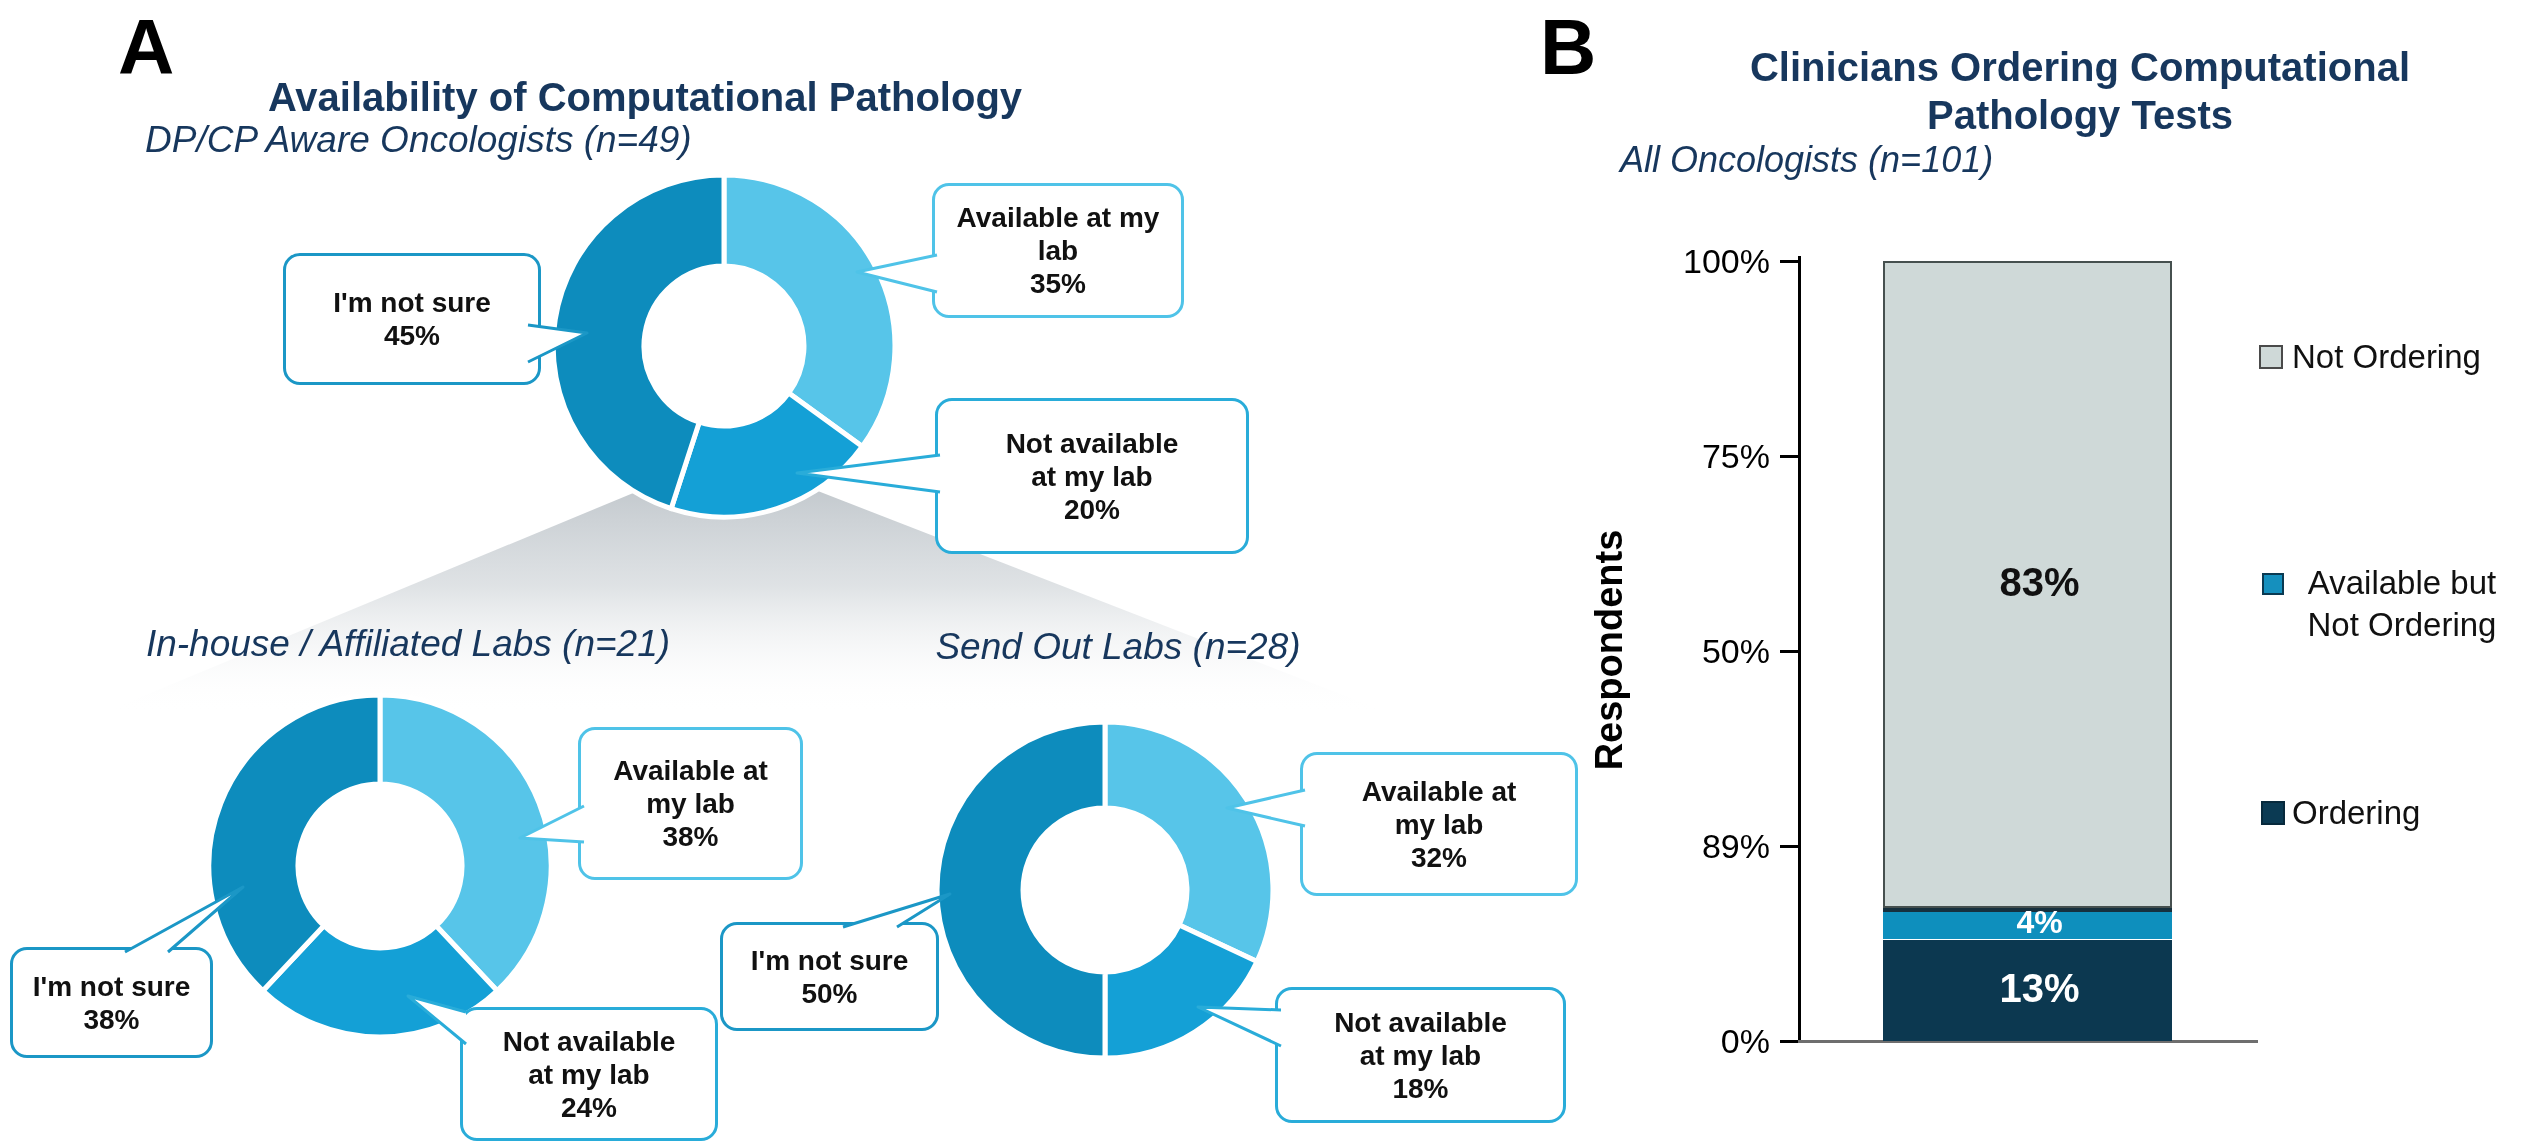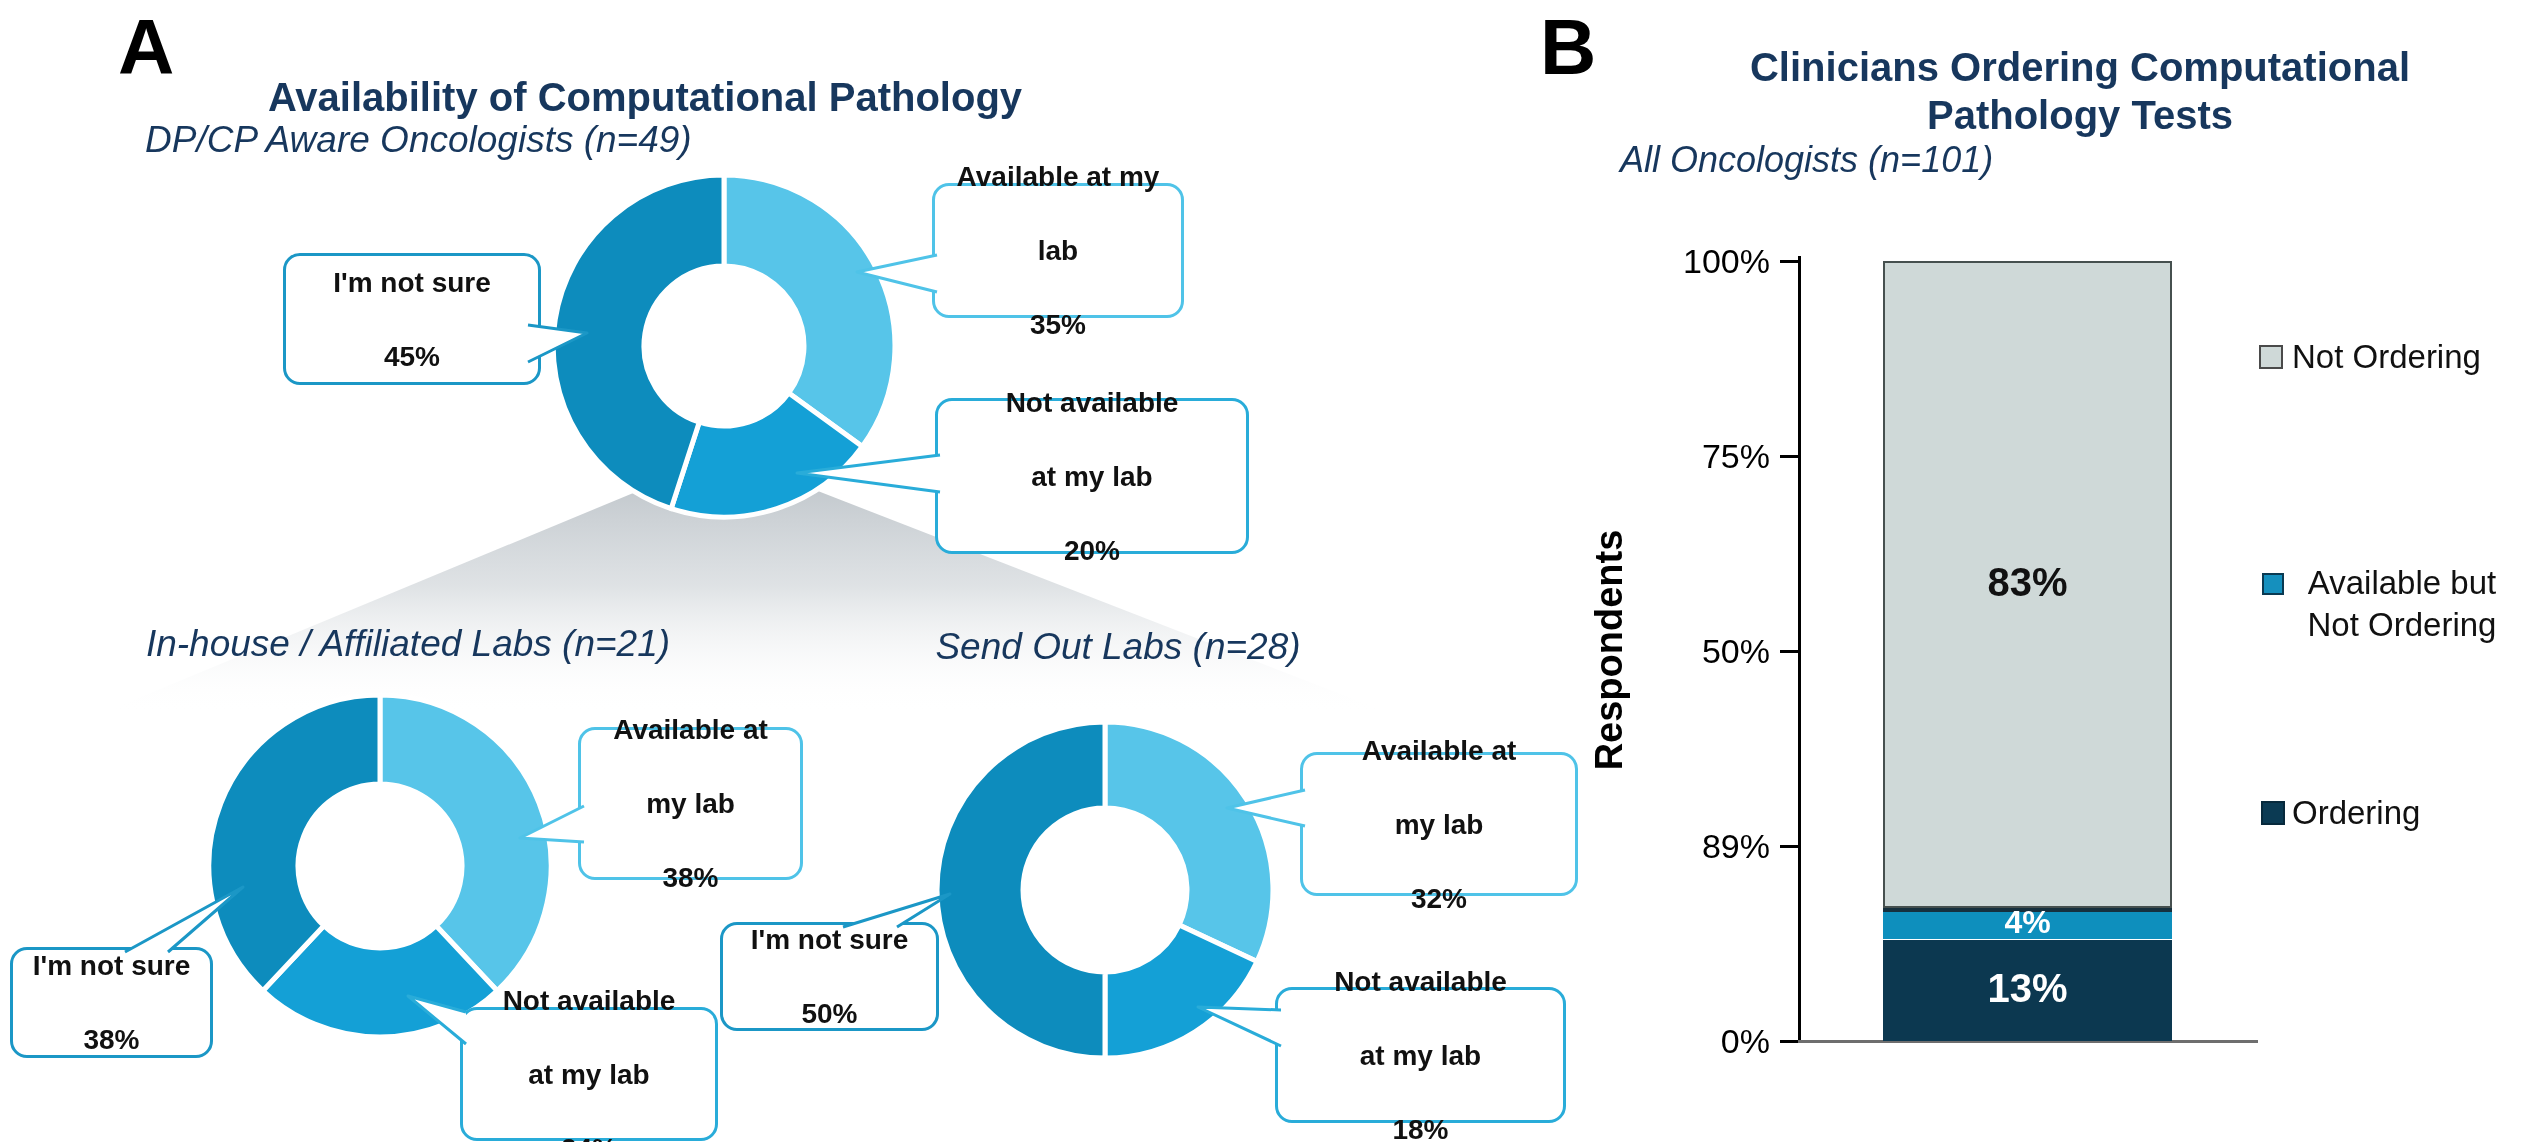--- a/index.html
+++ b/index.html
@@ -14,28 +14,28 @@
   .chart-subtitle{font-size:37px;font-style:italic;text-align:left;line-height:1.1;}
   .donut-sub-title{font-size:37px;font-style:italic;text-align:center;line-height:1.1;}
   svg.layer{position:absolute;left:0;top:0;}
   #base-layer{z-index:1;}
   .htm-layer{z-index:5;}
   #tail-layer{z-index:8;pointer-events:none;}
   .callout{
     position:absolute;background:#fff;border-radius:17px;
     display:flex;flex-direction:column;align-items:center;justify-content:center;
     font-weight:bold;font-size:28px;line-height:33px;color:#111;text-align:center;
-    z-index:6;white-space:nowrap;gap:41px;
+    z-index:6;white-space:nowrap;
   }
   .ytick-label{position:absolute;font-size:34px;color:#000;text-align:right;width:120px;}
   .tickmark{position:absolute;height:3px;background:#000;}
   .axis-v{position:absolute;width:3px;background:#000;}
   .axis-h{position:absolute;height:3px;background:#6e6e6e;}
   .bar-seg{position:absolute;box-sizing:border-box;}
-  .bar-label{position:absolute;font-weight:bold;text-align:center;z-index:7;}
+  .bar-label{position:absolute;font-weight:bold;text-align:center;z-index:7;padding-left:12px;}
   .legend-sq{position:absolute;box-sizing:border-box;z-index:6;}
   .legend-text{position:absolute;font-size:33px;color:#111;line-height:1.28;z-index:6;}
   .ylabel-rot{
     position:absolute;width:440px;height:44px;left:1390px;top:628px;
     transform:rotate(-90deg);font-size:38px;font-weight:bold;color:#000;text-align:center;
   }
 </style>
 </head>
 <body>
 

